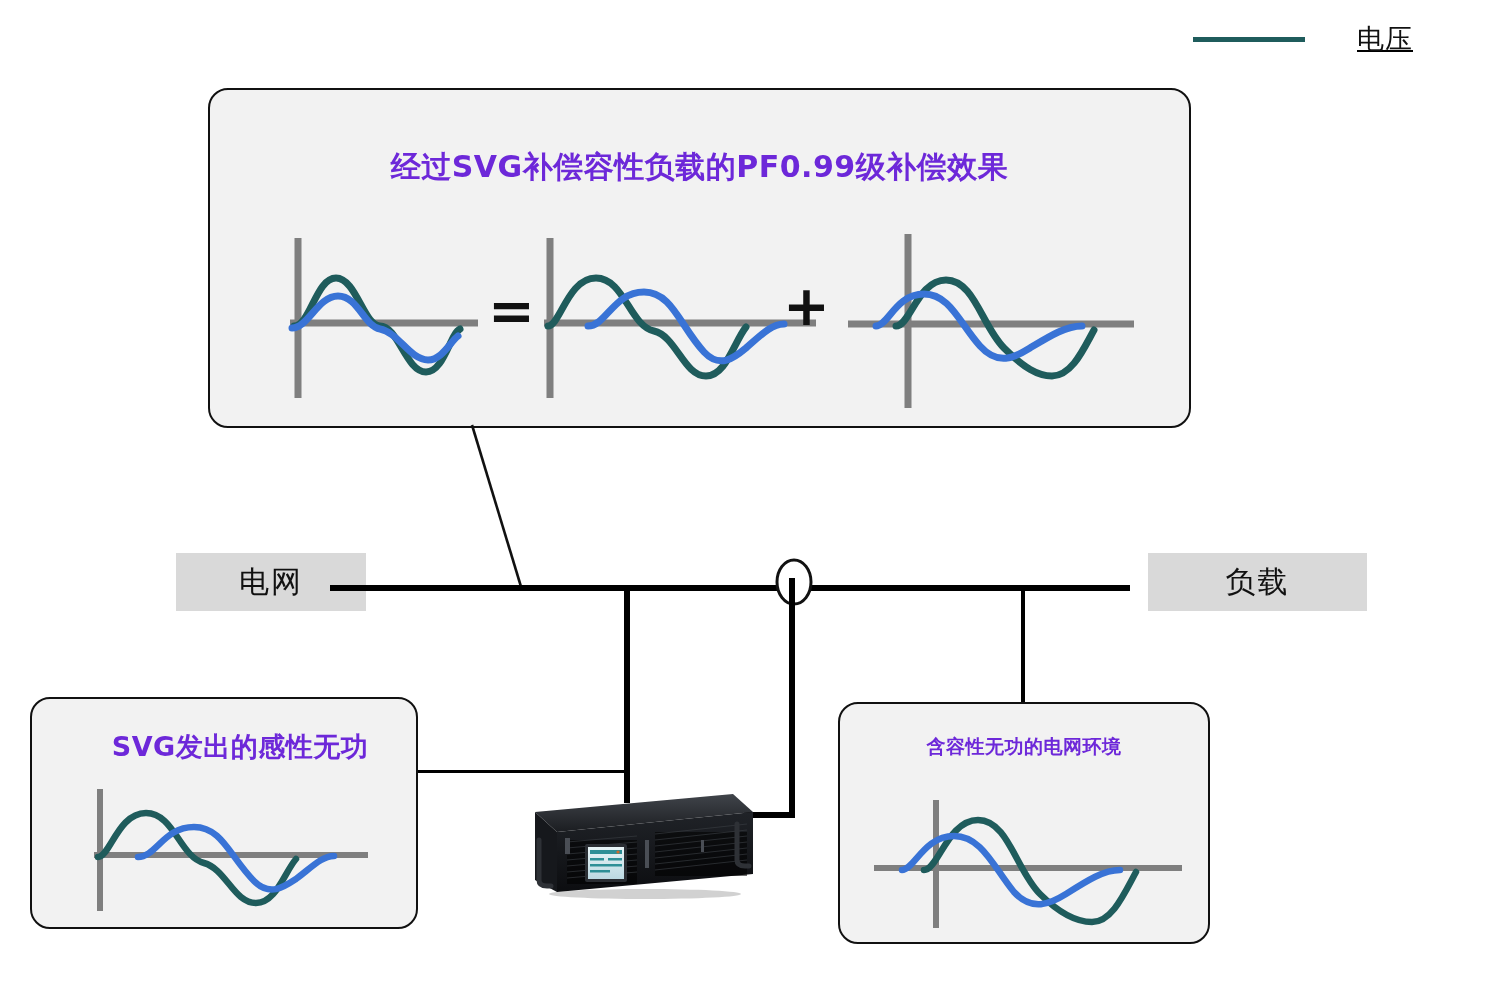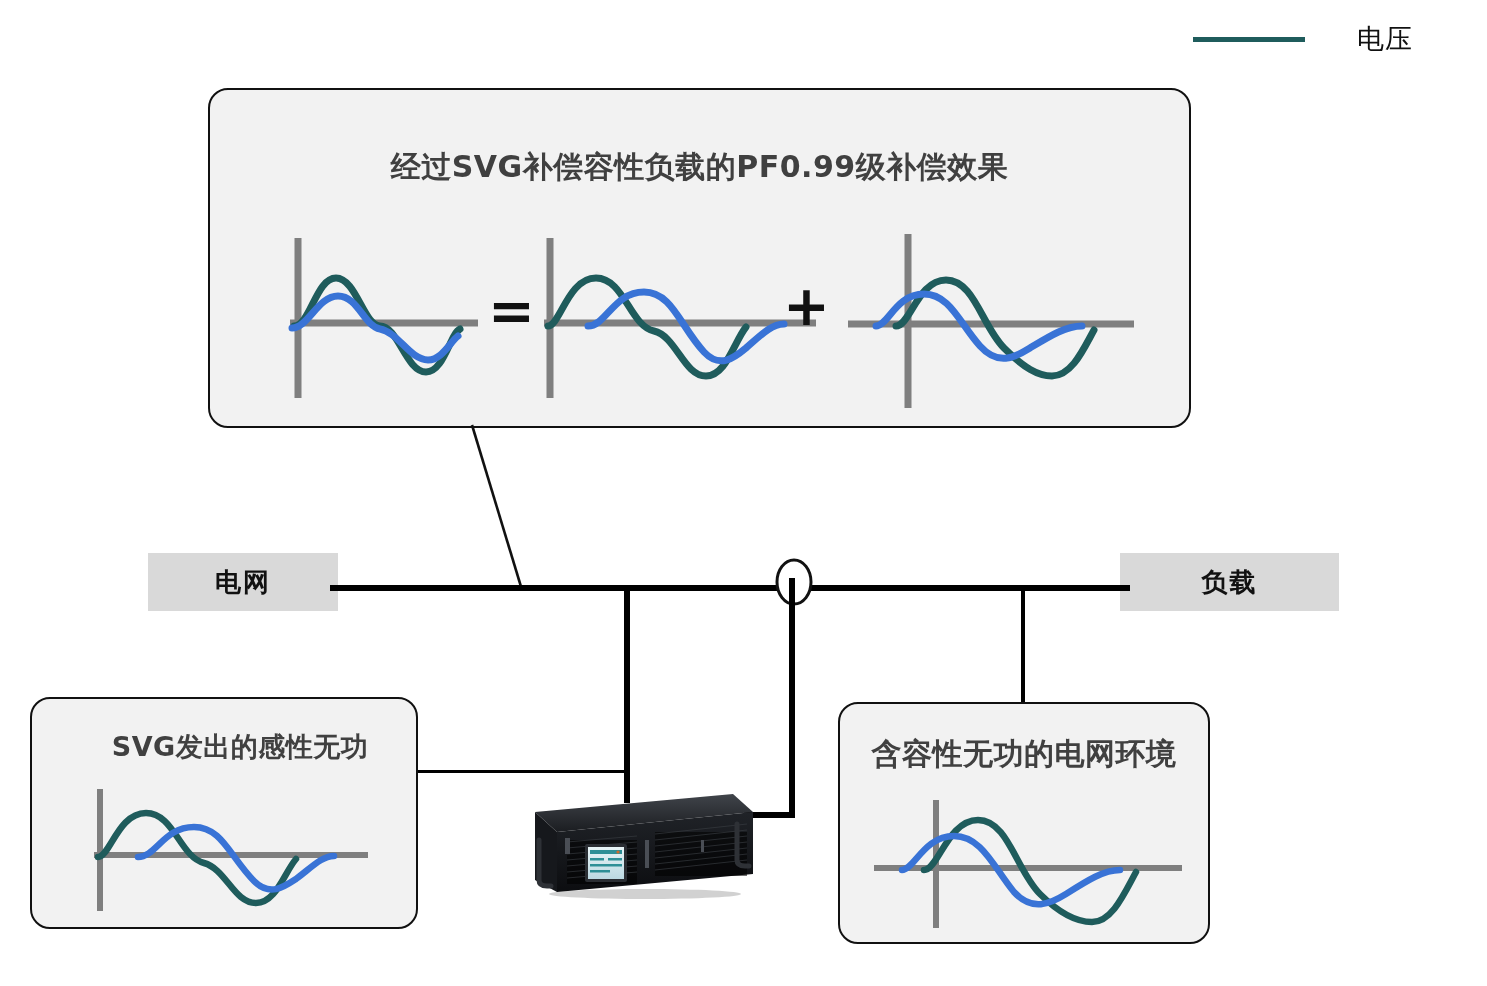--- a/index.html
+++ b/index.html
@@ -4,41 +4,41 @@
 <title>SVG Compensation Diagram</title>
 <style>
   html,body{margin:0;padding:0;background:#ffffff;}
   body{
     width:1487px;height:986px;position:relative;overflow:hidden;
     font-family:"Liberation Sans","DejaVu Sans",sans-serif;
   }
   .stage{position:absolute;left:0;top:0;width:1487px;height:986px;}
 
   
-  .legend{position:absolute;right:14px;top:14px;width:280px;}
+  .legend{position:absolute;right:14px;top:14px;width:280px;text-decoration:underline;}
   .legend-row{display:flex;align-items:center;height:50px;}
   .legend-swatch{width:112px;height:0;border-top:5px solid #000;margin-right:52px;}
   .legend-label{font-size:27px;color:#111;font-family:"DejaVu Sans",sans-serif;letter-spacing:1px;}
 
   
   .panel{
     position:absolute;background:#f2f2f2;border:2.2px solid #111;
     border-radius:20px;box-sizing:border-box;
   }
   .panel-title{
     position:absolute;left:0;right:0;text-align:center;
-    font-weight:bold;color:#404040;font-family:"DejaVu Sans",sans-serif;
+    font-weight:bold;color:#6d28d9;font-family:"DejaVu Sans",sans-serif;
   }
 
   
   .graybox{
     position:absolute;background:#d9d9d9;display:flex;
     align-items:center;justify-content:center;
-    font-size:26px;font-weight:bold;color:#111;
-    font-family:"DejaVu Sans",sans-serif;letter-spacing:2px;
+    font-size:30px;font-weight:normal;color:#111;
+    font-family:"DejaVu Sans",sans-serif;letter-spacing:2px;margin-left:28px;
   }
 
   
   .wire{position:absolute;background:#000;}
   .wire-h-thick{height:6px;}
   .wire-v-thick{width:6px;}
 
   .op{
     position:absolute;font-size:56px;font-weight:bold;color:#111;
     font-family:"DejaVu Sans",sans-serif;line-height:1;
@@ -183,21 +183,21 @@
     <div class="panel-title" style="top:30px;font-size:27px;letter-spacing:0.5px;padding-left:32px;">SVG发出的感性无功</div>
     <svg style="position:absolute;left:48px;top:88px;" width="300" height="128" viewBox="0 0 300 128">
       <line x1="20" y1="2" x2="20" y2="124" stroke="#7f7f7f" stroke-width="6"></line>
       <line x1="14" y1="68" x2="288" y2="68" stroke="#7f7f7f" stroke-width="6"></line>
       <path d="M18,70 C30,70 38,26 66,26 C94,26 100,70 124,76 C146,82 154,116 176,116 C196,116 204,86 216,72" fill="none" stroke="#1f5c5c" stroke-width="6.5" stroke-linecap="round"></path>
       <path d="M58,70 C76,70 84,40 114,40 C142,40 150,70 174,94 C190,110 204,100 216,92 C232,80 242,69 254,69" fill="none" stroke="#3973d6" stroke-width="6.5" stroke-linecap="round"></path>
     </svg>
   </div>
 
   <div class="panel" style="left:838px;top:702px;width:372px;height:242px;">
-    <div class="panel-title" style="top:30px;font-size:30px;letter-spacing:0.5px;">含容性无功的电网环境</div>
+    <div class="panel-title" style="top:30px;font-size:19px;letter-spacing:0.5px;">含容性无功的电网环境</div>
     <svg style="position:absolute;left:20px;top:92px;" width="336" height="136" viewBox="0 0 336 136">
       <line x1="76" y1="4" x2="76" y2="132" stroke="#7f7f7f" stroke-width="6"></line>
       <line x1="14" y1="72" x2="322" y2="72" stroke="#7f7f7f" stroke-width="6"></line>
       <path d="M64,74 C78,74 88,24 118,24 C148,24 156,74 180,98 C200,118 216,126 232,126 C252,126 264,98 276,76" fill="none" stroke="#1f5c5c" stroke-width="6.5" stroke-linecap="round"></path>
       <path d="M42,74 C54,74 64,40 94,40 C122,40 134,72 154,96 C172,116 190,108 206,98 C228,84 244,74 260,74" fill="none" stroke="#3973d6" stroke-width="6.5" stroke-linecap="round"></path>
     </svg>
   </div>
 
 </div>
 

